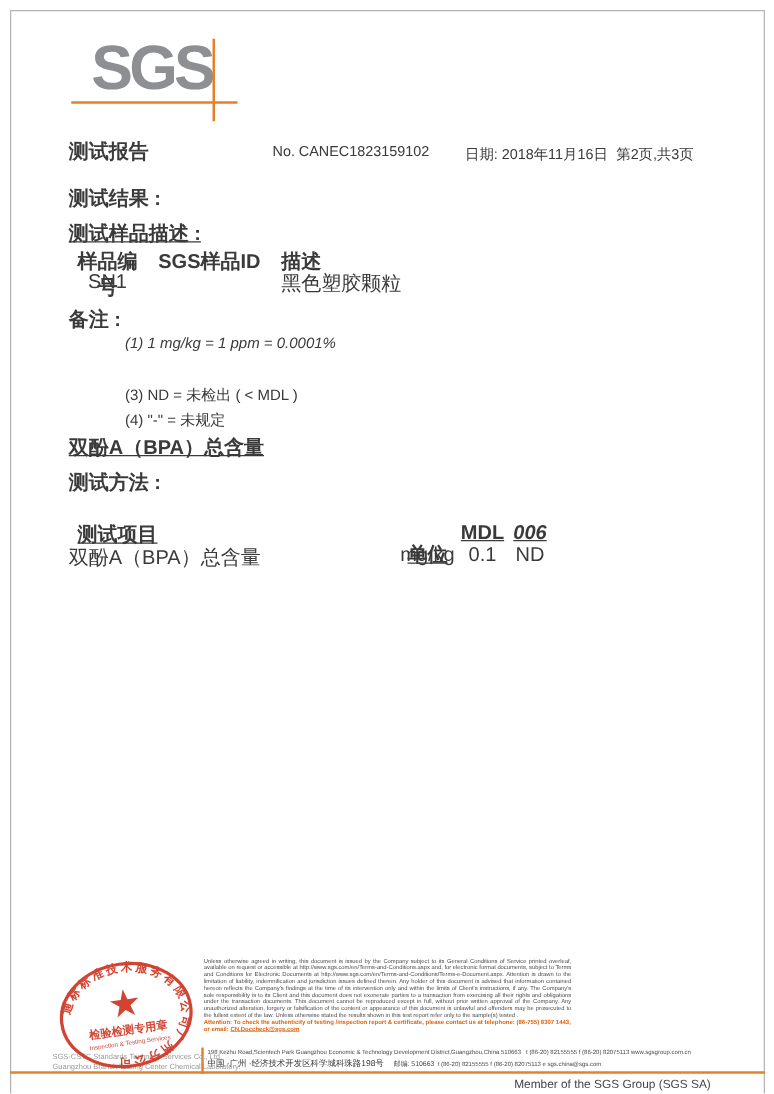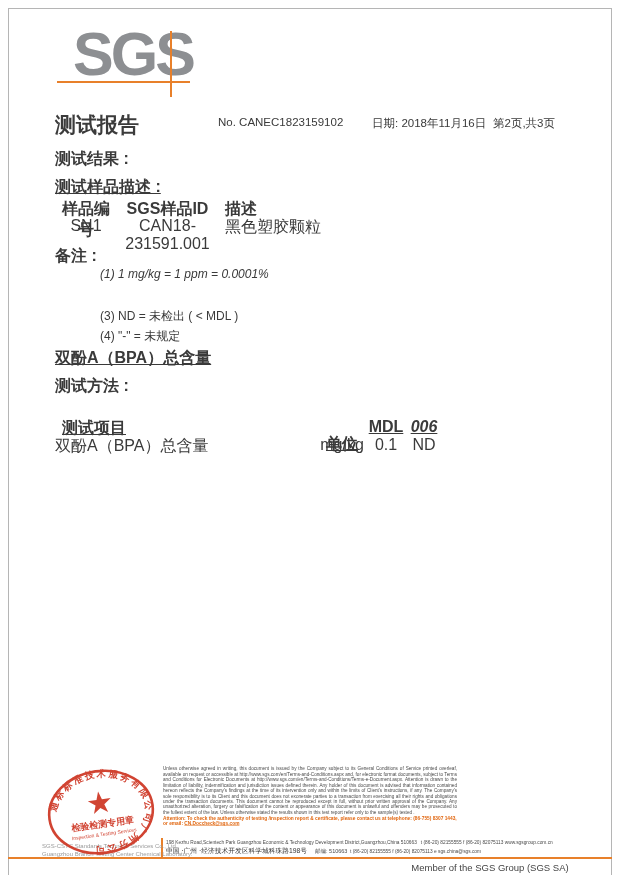--- a/index.html
+++ b/index.html
@@ -5,22 +5,22 @@
   html,body{margin:0;padding:0;background:#ffffff;}
   body{font-family:"Liberation Sans",sans-serif;color:#3a3a3a;}
   .page{position:relative;width:619px;height:875px;background:#fff;overflow:hidden;}
   .abs{position:absolute;}
   .bline{background:#b5b5b5;}
   .orange{background:#e8802a;}
   .fs12{font-size:16px;}
   .bold{font-weight:bold;}
   .ul{text-decoration:underline;}
   .center{text-align:center;}
-  .logo-text{font-size:61px;font-weight:bold;color:#8d8f92;letter-spacing:-3px;line-height:60px;}
-  .title{font-size:21px;font-weight:bold;color:#3b3b3b;}
+  .logo-text{font-size:50px;font-weight:bold;color:#8d8f92;letter-spacing:-3px;line-height:60px;}
+  .title{font-size:16px;font-weight:bold;color:#3b3b3b;}
   .hdr-small{font-size:11.5px;color:#3a3a3a;}
   .note-line{font-size:12px;line-height:20.5px;color:#3a3a3a;}
   .scalewrap{transform:scale(0.5);transform-origin:0 0;}
   .disclaimer{width:588px;font-size:9.3px;line-height:10.9px;color:#4a4a4a;text-align:justify;}
   .attention{width:588px;font-size:9.6px;line-height:10.9px;color:#e1660f;font-weight:bold;margin-top:1px;}
   .addr1{width:880px;font-size:9.6px;color:#4a4a4a;white-space:nowrap;}
   .addr2{width:880px;font-size:9.6px;color:#4a4a4a;white-space:nowrap;margin-top:3px;}
   .addr-cn{font-size:13.5px;color:#333;}
   .company-lines{font-size:6px;line-height:7.5px;color:#9a9a9a;}
   .member{font-size:9.5px;color:#444;}
@@ -44,21 +44,20 @@
   <div class="abs hdr-small" style="left:372px;top:116px;">日期: 2018年11月16日</div>
   <div class="abs hdr-small" style="left:493px;top:116px;">第2页,共3页</div>
 
   <div class="abs fs12 bold" style="left:55px;top:149px;">测试结果 :</div>
   <div class="abs fs12 bold ul" style="left:55px;top:177px;">测试样品描述 :</div>
 
   <div class="abs fs12 bold center" style="left:55px;top:199px;width:62px;">样品编号</div>
   <div class="abs fs12 bold center" style="left:125px;top:199px;width:85px;">SGS样品ID</div>
   <div class="abs fs12 bold" style="left:225px;top:199px;">描述</div>
   <div class="abs fs12 center" style="left:55px;top:217px;width:62px;">SN1</div>
-  <div class="abs fs12 center" style="left:125px;top:217px;width:85px;">CAN18-231591.001</div>
   <div class="abs fs12" style="left:225px;top:217px;">黑色塑胶颗粒</div>
 
   <div class="abs fs12 bold" style="left:55px;top:246px;">备注 :</div>
   <div class="abs note-line" style="left:100px;top:264px;font-style:italic;">(1) 1 mg/kg = 1 ppm = 0.0001%</div>
   <div class="abs note-line" style="left:100px;top:306px;">(3) ND = 未检出 ( &lt; MDL )</div>
   <div class="abs note-line" style="left:100px;top:326px;">(4) "-" = 未规定</div>
 
   <div class="abs fs12 bold ul" style="left:55px;top:348px;">双酚A（BPA）总含量</div>
   <div class="abs fs12 bold" style="left:55px;top:376px;">测试方法 :</div>
 

